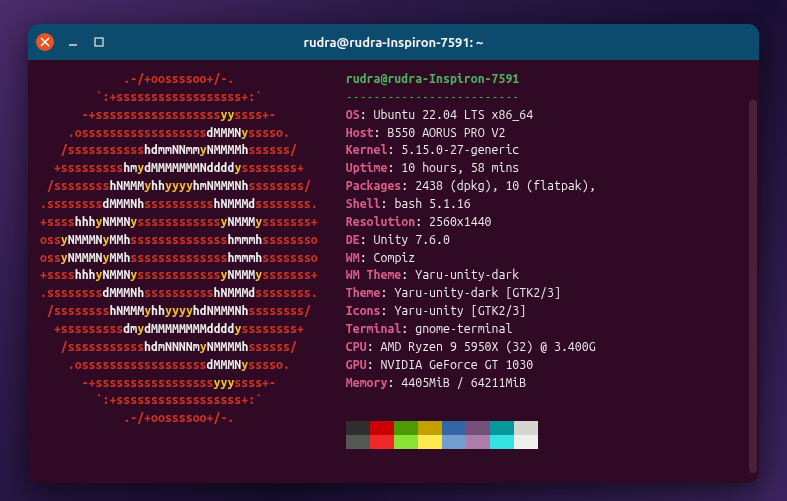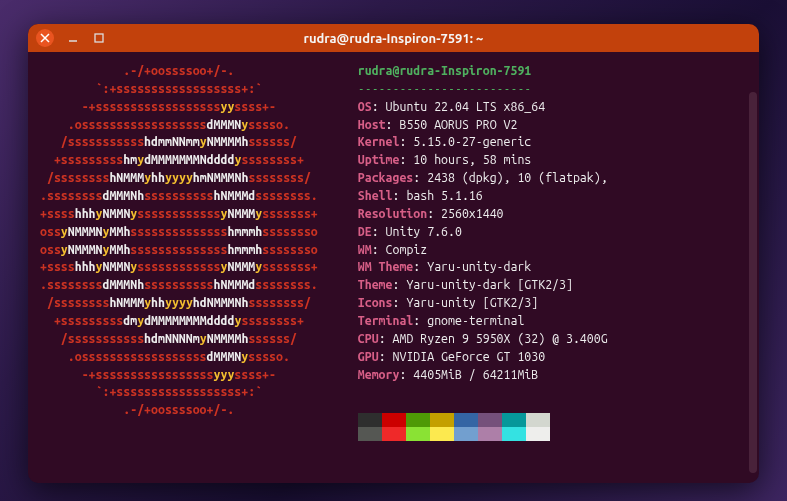--- a/index.html
+++ b/index.html
@@ -18,22 +18,22 @@
     right: 28px;
     bottom: 18px;
     background: #300a24;
     border-radius: 10px;
     box-shadow: 0 8px 32px rgba(0,0,0,0.6);
     display: flex;
     flex-direction: column;
     overflow: hidden;
   }
   .titlebar {
-    height: 28px;
-    background: #c2410c;
+    height: 36px;
+    background: #0c4a6e;
     display: flex;
     align-items: center;
     padding: 0 8px;
     position: relative;
   }
   .window-controls {
     display: flex;
     gap: 12px;
     align-items: center;
   }
@@ -84,21 +84,21 @@
   }
   .logo-col {
     white-space: pre;
     color: #cc3322;
     font-weight: bold;
     flex-shrink: 0;
   }
   .logo-col .y { color: #f4bf2f; }
   .logo-col .w { color: #eeeeee; }
   .info-col {
-    margin-left: 40px;
+    margin-left: 28px;
     white-space: pre;
   }
   .info-col .user { color: #4fb05f; font-weight: bold; }
   .info-col .dash { color: #4fb05f; }
   .info-col .key { color: #d75f87; font-weight: bold; }
   .info-col .val { color: #eeeeee; }
   .info-col .colon { color: #eeeeee; }
   .palette { display: flex; margin-top: 12px; }
   .swatch { width: 24px; height: 14px; }
   .palette-row2 { display: flex; }

